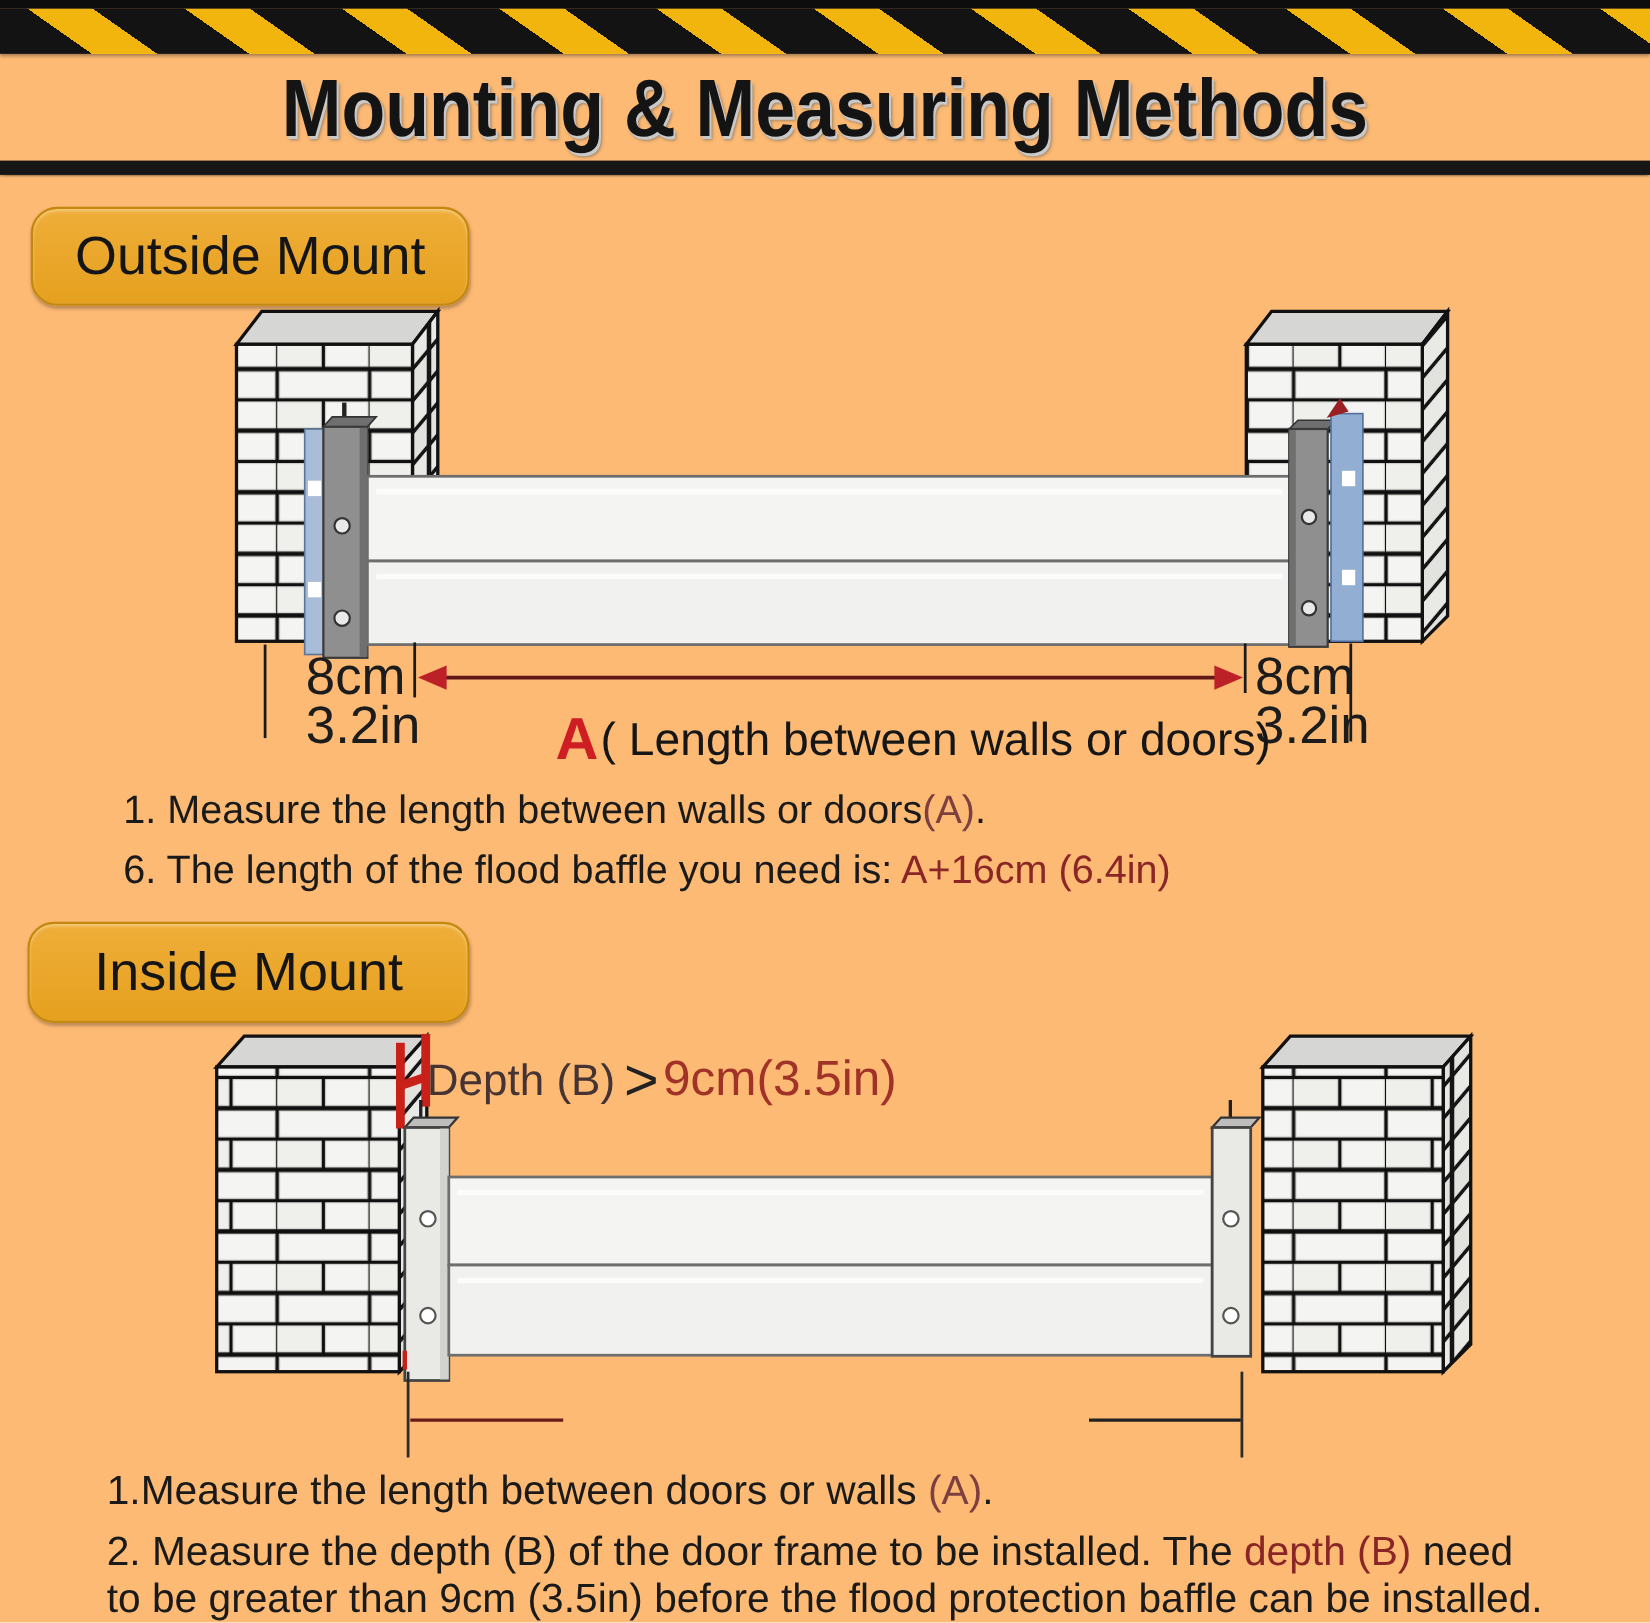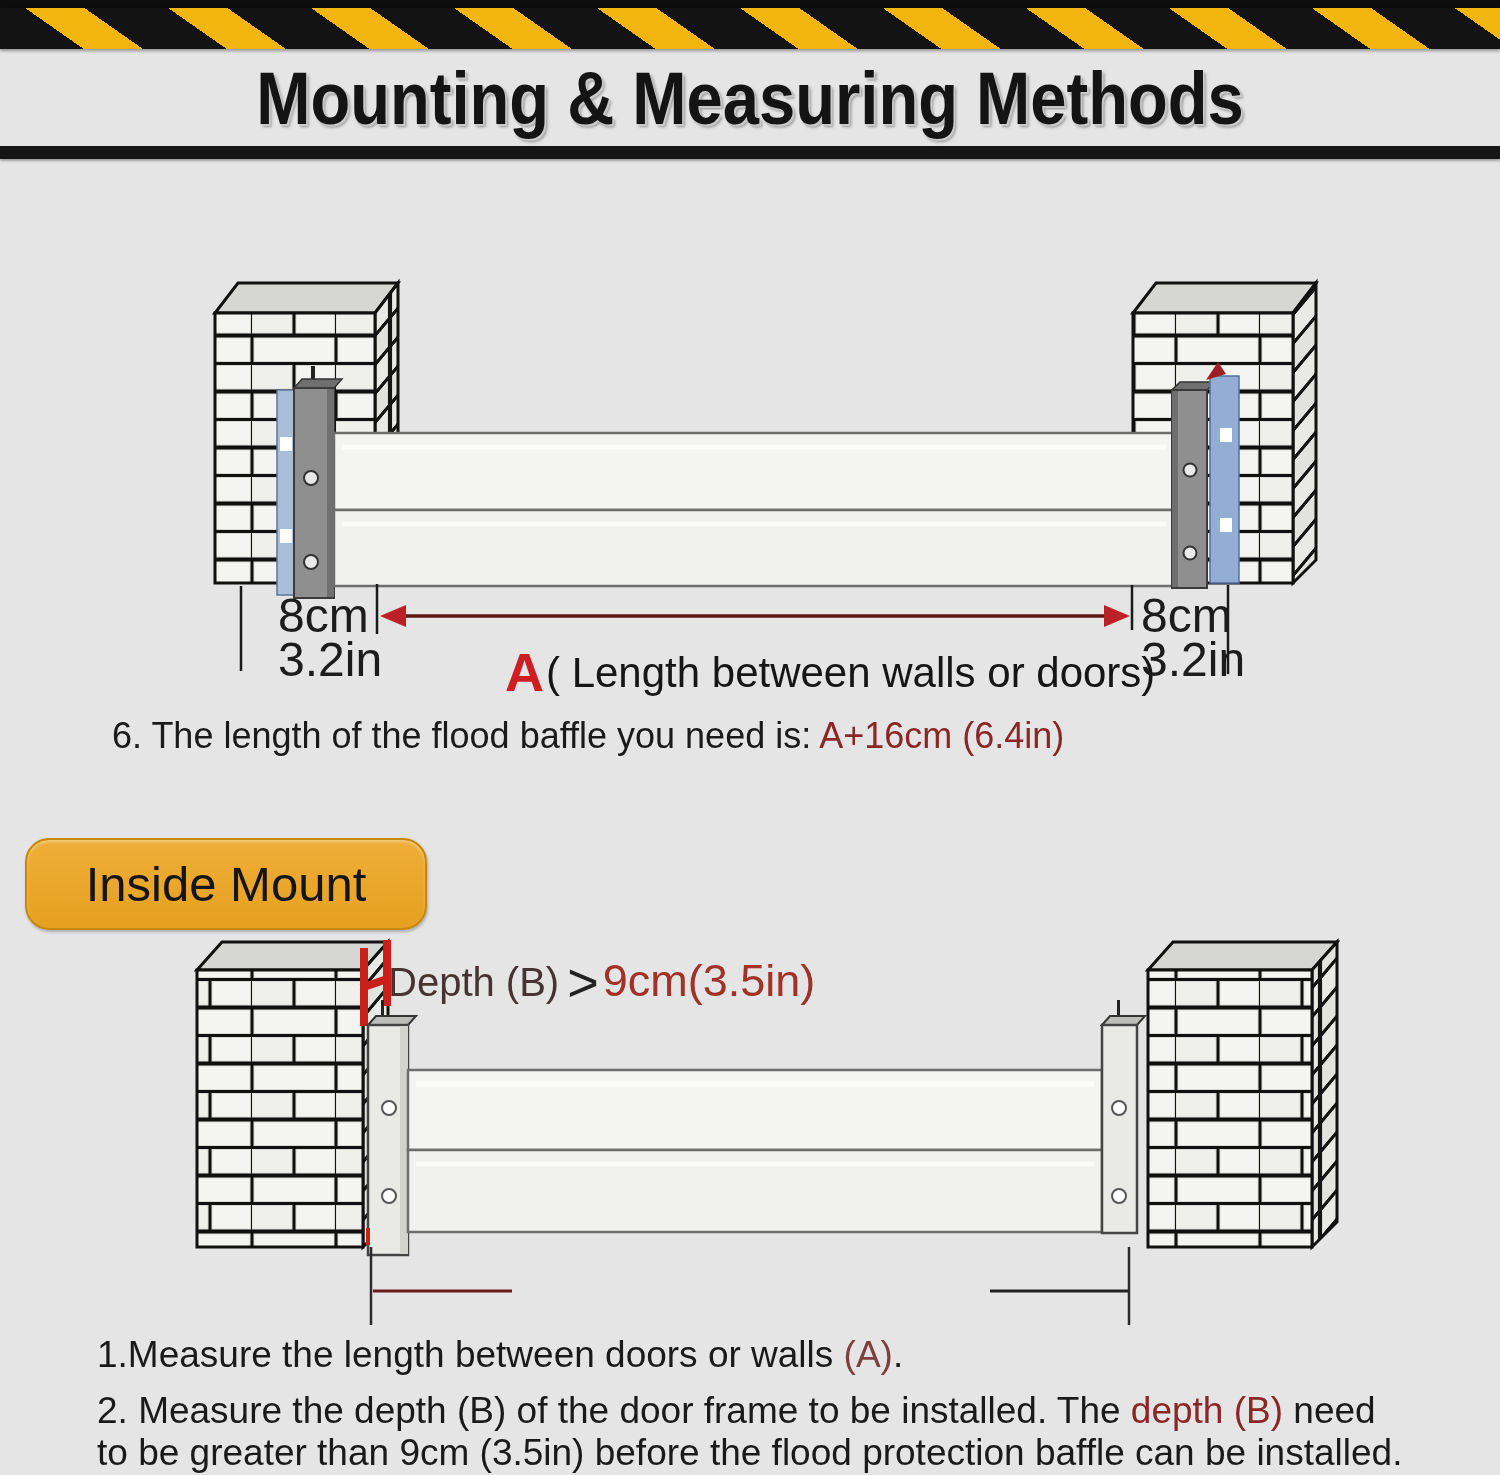--- a/index.html
+++ b/index.html
@@ -1,16 +1,16 @@
 <!DOCTYPE html>
 <html><head>
 <meta charset="utf-8">
 <style>
   html,body{margin:0;padding:0;background:#ffffff;}
-  .page{position:relative;width:1500px;height:1475px;background:#e5e5e5;overflow:hidden;
+  .page{position:relative;width:1500px;height:1475px;background:#fdba74;overflow:hidden;
         font-family:"Liberation Sans", sans-serif;color:#1a1a1a;}
 
   
   .top-bar{position:absolute;left:0;top:0;width:100%;height:8px;background:#0d0d0d;}
   .tape{position:absolute;left:0;top:8px;width:100%;height:41px;
         background:repeating-linear-gradient(35deg,#131313 0 48px,#f2b50d 48px 82px);
         box-shadow:0 2px 3px rgba(0,0,0,.35);}
   .title{position:absolute;left:0;top:57px;width:100%;height:84px;line-height:84px;
          text-align:center;font-size:74px;font-weight:700;letter-spacing:0px;color:#141414;
          transform:scaleX(.88);transform-origin:50% 50%;
@@ -182,38 +182,44 @@
 
       <g>
         <line x1="371" y1="1247" x2="371" y2="1325" stroke="#2a2a2a" stroke-width="2.5"></line>
         <line x1="1129" y1="1247" x2="1129" y2="1325" stroke="#2a2a2a" stroke-width="2.5"></line>
         <line x1="373" y1="1291" x2="512" y2="1291" stroke="#6b1a1a" stroke-width="3"></line>
         <line x1="990" y1="1291" x2="1128" y2="1291" stroke="#222" stroke-width="3"></line>
       </g>
     </g>
   </svg>
 
+  <div class="badge badge-out">
+    <span>Outside Mount</span>
+  </div>
   <div class="badge badge-in">
     <span>Inside Mount</span>
   </div>
 
   <div class="dim-text" style="left:278px;top:594px;">
     <div>8cm</div>
     <div>3.2in</div>
   </div>
   <div class="dim-text" style="left:1141px;top:594px;">
     <div>8cm</div>
     <div>3.2in</div>
   </div>
   <div class="a-label">
     <span class="big-a">A</span><span>( Length between walls or doors)</span>
   </div>
 
   <div class="steps steps-out">
     <div class="line">
+      <span>1. Measure the length between walls or doors</span><span class="hl-soft">(A)</span><span>.</span>
+    </div>
+    <div class="line">
       <span>6. The length of the flood baffle you need is: </span><span class="hl-red">A+16cm (6.4in)</span>
     </div>
   </div>
 
   <div class="depth-label">
     <span>Depth (B)</span><span class="gt">&gt;</span><span class="dval">9cm(3.5in)</span>
   </div>
 
   <div class="steps steps-in">
     <div class="line">

